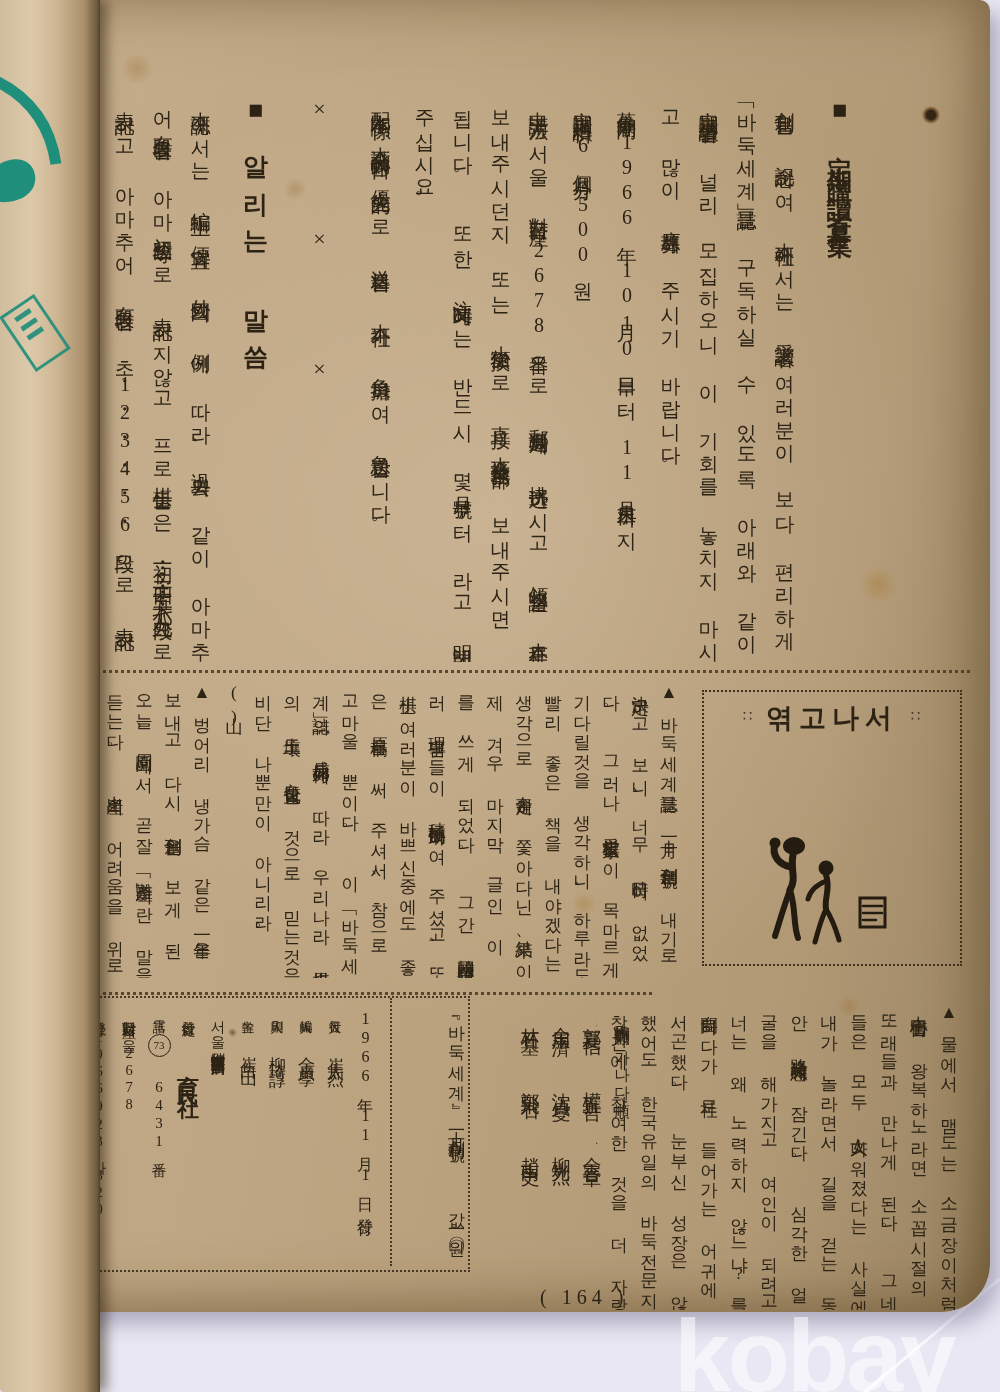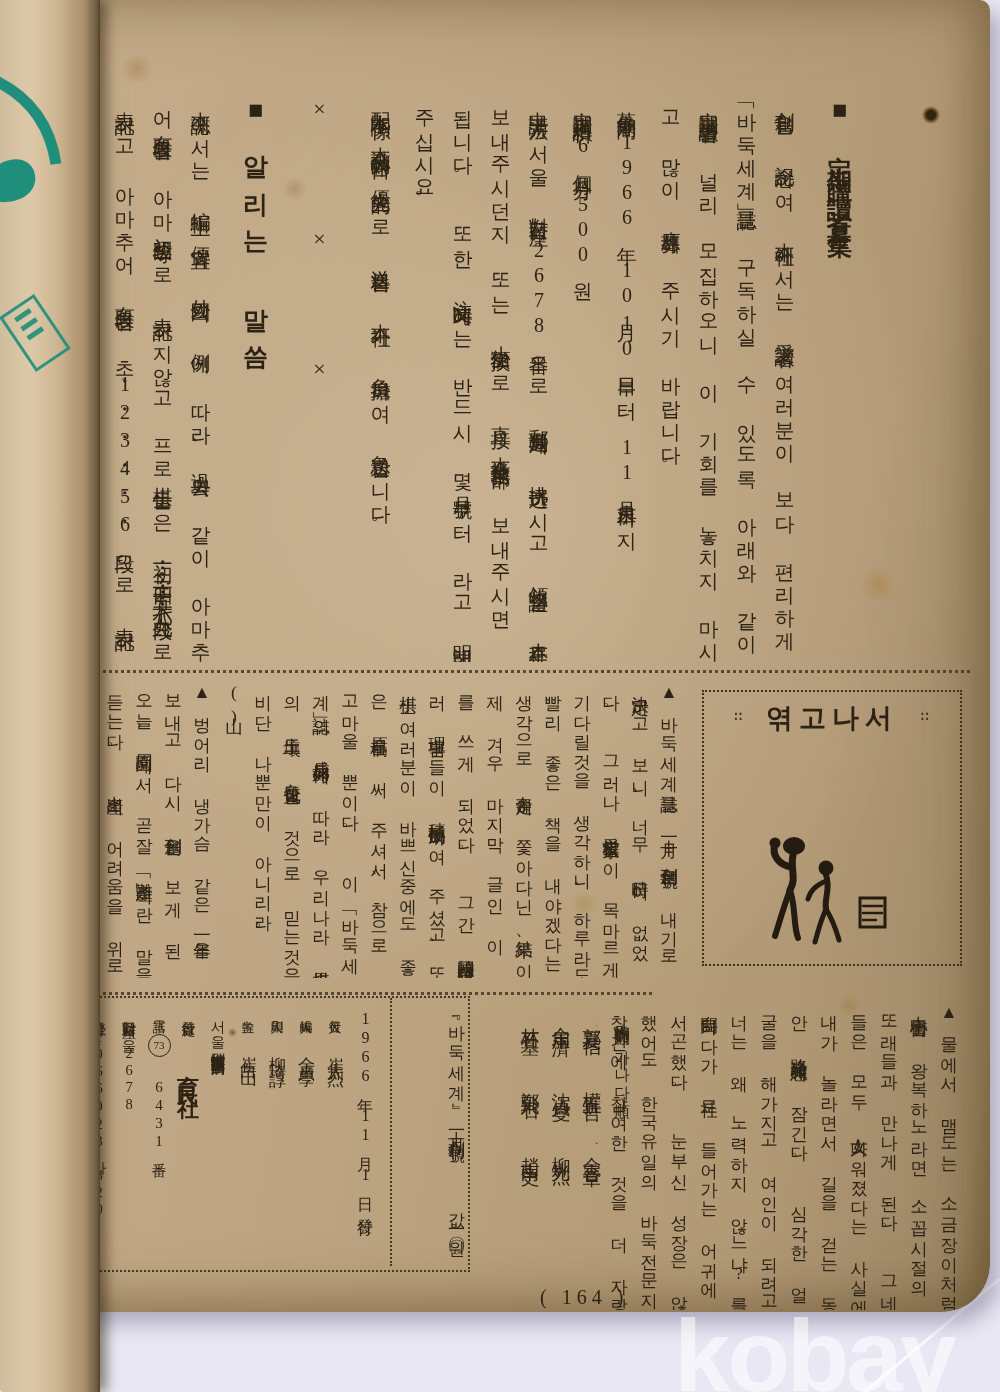--- a/index.html
+++ b/index.html
@@ -39,21 +39,21 @@
   
   .hdash{position:absolute;border-top:3px dotted #463823;opacity:.85;}
   .divider1{top:670px;left:44px;right:20px;}
   .divider2{top:992px;left:44px;width:556px;}
   
   .sec-mid{position:absolute;top:682px;left:44px;right:24px;height:300px;display:flex;
            flex-direction:row-reverse;overflow:hidden;}
   .note-box{width:256px;height:272px;border:2px dotted #3e311e;margin:8px 4px 0 16px;
             position:relative;flex:none;}
   .note-box-title{position:absolute;top:8px;left:0;right:0;text-align:center;font-size:27px;
-            font-weight:bold;letter-spacing:6px;font-family:Liberation Mono, monospace;}
+            font-weight:bold;letter-spacing:6px;}
   .note-box-title .deco{font-size:15px;letter-spacing:1px;vertical-align:6px;font-weight:normal;opacity:.85;}
   .seal{position:absolute;left:56px;bottom:14px;}
   .mid-flow{flex:1;height:296px;font-size:17.5px;line-height:29px;letter-spacing:2px;overflow:hidden;}
   .para{margin:0 3px;}
   
   .sec-para3{position:absolute;top:1002px;right:26px;width:368px;height:308px;overflow:hidden;
              font-size:17.5px;line-height:30px;letter-spacing:2px;}
   .sec-advisors{position:absolute;top:1012px;left:438px;width:152px;height:284px;overflow:hidden;}
   .adv-title{font-size:15.5px;letter-spacing:2px;margin:0 10px 0 6px;}
   .adv-col{font-size:19px;letter-spacing:5px;margin:0 5px;}

